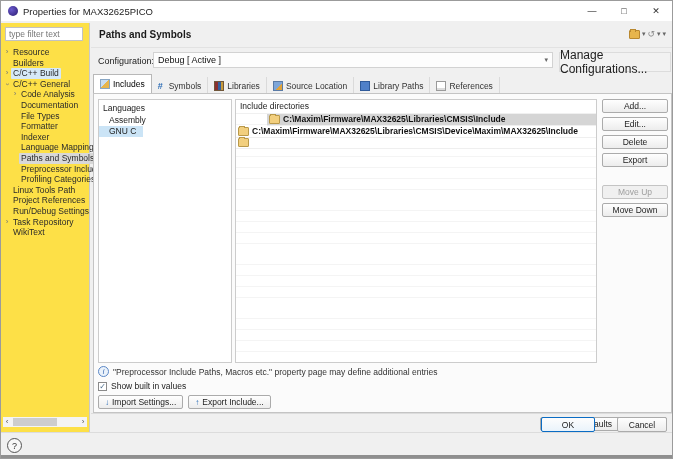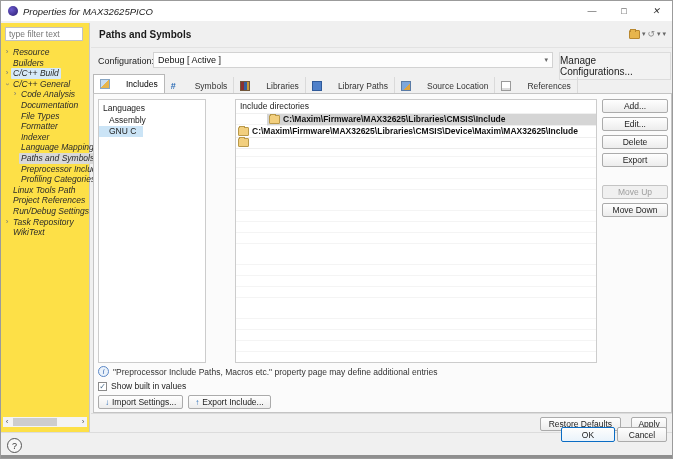--- a/index.html
+++ b/index.html
@@ -1,73 +1,73 @@
 <!DOCTYPE html>
 <html><head>
 <meta charset="utf-8">
 <style>
   html,body{margin:0;padding:0;background:#cfcfcf;font-family:"Liberation Sans",sans-serif;}
   .window{position:relative;width:673px;height:459px;background:#f0f0f0;border:1px solid #9b9b9b;
     box-sizing:border-box;overflow:hidden;font-size:9px;color:#1e1e1e;}
   
-  .titlebar{position:absolute;left:0;top:0;width:100%;height:20px;background:#ffffff;display:flex;align-items:center;font-style:italic;}
+  .titlebar{position:absolute;left:0;top:0;width:100%;height:20px;background:#ffffff;display:flex;align-items:center;}
   .appicon{width:10px;height:10px;border-radius:50%;background:radial-gradient(circle at 35% 35%,#6a5acd,#2a1a6e);margin:0 5px 0 7px;}
   .title-text{font-size:9.5px;color:#222;}
   .wctrls{margin-left:auto;display:flex;height:100%;}
   .wctrl{width:32px;height:100%;display:flex;align-items:center;justify-content:center;font-size:9px;color:#333;cursor:default;}
   
   .sidebar{position:absolute;left:0;top:22px;width:89px;height:409px;background:#fde047;border-right:1px solid #c9c9c9;box-sizing:border-box;}
   .filter{position:absolute;left:4px;top:4px;width:78px;height:14px;border:1px solid #c2c2c2;font-size:8.5px;
     font-family:"Liberation Sans",sans-serif;color:#8a8a8a;padding:0 3px;box-sizing:border-box;background:#fff;}
   .tree{position:absolute;left:0;top:24px;width:100%;}
   .titem{height:10.6px;line-height:10.6px;white-space:nowrap;display:flex;align-items:center;font-size:8.5px;color:#2a2a2a;cursor:default;}
   .twisty{width:8px;display:inline-block;text-align:center;color:#777;font-size:8px;flex:0 0 8px;}
   .twisty.exp{transform:rotate(90deg);}
   .ind0{padding-left:2px;}
   .ind0.noarrow{padding-left:10px;align-items:flex-end;}
   .ind1{padding-left:10px;}
   .ind1.noarrow{padding-left:18px;}
-  .tlabel{padding:0 2px;border-radius:1px;font-style:italic;}
+  .tlabel{padding:0 2px;border-radius:1px;}
   .titem.sel .tlabel{background:#d8d8d8;}
   .titem.hilite .tlabel{background:#d6e9f8;}
   
   .hscroll{position:absolute;left:2px;top:394px;width:84px;height:10px;background:#f4f4f4;display:flex;align-items:center;}
   .harrow{width:8px;text-align:center;color:#555;font-size:8px;line-height:10px;}
   .hthumb{height:8px;width:44px;background:#cdcdcd;margin-left:2px;}
   
   .headerband{position:absolute;left:90px;top:22px;width:583px;height:24px;background:#f0f0f0;border-bottom:1px solid #e2e2e2;}
   .page-title{position:absolute;left:8px;top:6px;font-weight:bold;font-size:10px;color:#1a1a1a;}
   .hdr-icons{position:absolute;right:8px;top:6px;display:flex;align-items:center;gap:2px;}
   .mini-folder{display:inline-block;width:9px;height:7px;background:#e7b54c;border:1px solid #b9882f;border-radius:1px;position:relative;}
   .mini-folder:before{content:"";position:absolute;left:0;top:-2px;width:4px;height:2px;background:#e7b54c;border:1px solid #b9882f;border-bottom:none;}
   .caret{color:#666;font-size:7px;}
   .histarrow{color:#888;font-size:9px;}
   
   .cfg-label{position:absolute;left:97px;top:55px;font-size:9px;color:#222;}
   .cfg-combo{position:absolute;left:152px;top:51px;width:400px;height:16px;background:#fdfdfd;border:1px solid #d2d2d2;
     box-sizing:border-box;display:flex;align-items:center;padding:0 4px;font-size:9px;color:#111;}
   .cfg-combo .caret{margin-left:auto;}
-  .manage-btn{position:absolute;left:558px;top:51px;width:112px;height:28px;background:#f2f2f2;border:1px solid #dcdcdc;
-    box-sizing:border-box;font-size:10px;color:#222;display:flex;align-items:center;justify-content:center;font-family:"Liberation Sans",sans-serif;}
+  .manage-btn{position:absolute;left:558px;top:51px;width:112px;height:20px;background:#f2f2f2;border:1px solid #dcdcdc;
+    box-sizing:border-box;font-size:12px;color:#222;display:flex;align-items:center;justify-content:center;font-family:"Liberation Sans",sans-serif;}
   
   .tabbar{position:absolute;left:92px;top:76px;height:17px;display:flex;align-items:flex-end;}
-  .tab{display:flex;align-items:center;gap:16px;padding:2px 6px;height:13px;font-size:8.5px;color:#333;
+  .tab{display:flex;align-items:center;gap:3px;padding:2px 6px;height:13px;font-size:8.5px;color:#333;
     border-right:1px solid #dadada;cursor:default;white-space:nowrap;}
   .tab.seltab{background:#ffffff;border:1px solid #b8b8b8;border-bottom:1px solid #ffffff;height:14px;color:#000;}
   .tabicon{display:inline-block;width:8px;height:8px;flex:0 0 8px;}
   .ic-includes{background:linear-gradient(135deg,#c8ddf2 50%,#e7b54c 50%);border:1px solid #88a6c4;}
   .ic-hash{color:#2a6bb5;font-weight:bold;font-size:9px;width:auto;height:auto;background:none;}
   .ic-libraries{background:linear-gradient(90deg,#8a3030 0 3px,#345f9e 3px 6px,#c79a3a 6px 8px);border:1px solid #70563a;}
   .ic-libpaths{background:#4f80c9;border:1px solid #2f5a9a;}
   .ic-srcloc{background:linear-gradient(135deg,#7ea6d8 60%,#e0a33a 60%);border:1px solid #5a7ba6;}
   .ic-outloc{background:#e8c457;border:1px solid #b3913a;}
   .ic-refs{background:#ffffff;border:1px solid #9a9a9a;box-shadow:inset 0 -2px 0 #dcdcdc;}
   
   .panel{position:absolute;left:92px;top:92px;width:579px;height:320px;background:#fbfbfb;border:1px solid #c4c4c4;box-sizing:border-box;}
-  .langbox{position:absolute;left:4px;top:5px;width:108px;height:264px;background:#ffffff;border:1px solid #cccccc;box-sizing:border-box;}
+  .langbox{position:absolute;left:4px;top:5px;width:134px;height:264px;background:#ffffff;border:1px solid #cccccc;box-sizing:border-box;}
   .langhdr{padding:3px 4px 2px 4px;font-size:8.5px;color:#222;}
   .langitem{height:11px;line-height:11px;padding-left:10px;font-size:8.5px;color:#222;cursor:default;}
   .langitem.sel{background:#cbe4f6;width:34px;}
   .tablebox{position:absolute;left:141px;top:5px;width:362px;height:264px;background:#ffffff;border:1px solid #cccccc;box-sizing:border-box;overflow:hidden;}
   .tablehdr{height:13px;line-height:13px;padding-left:4px;font-size:8.5px;color:#222;border-bottom:1px solid #f0f0f0;}
   .tablebody{position:absolute;left:0;top:14px;right:0;bottom:0;
     background:repeating-linear-gradient(to bottom,#ffffff 0 10px,#f4f4f4 10px 10.8px);}
   .trow{height:10.8px;display:flex;align-items:center;background:#ffffff;border-bottom:1px solid #efefef;cursor:default;}
   .trow.selrow{background:#d5d5d5;margin-left:31px;}
   .fold-ic{display:inline-block;width:9px;height:7px;background:#f2cf7e;border:1px solid #b9994a;border-radius:1px;margin:0 3px 0 2px;flex:0 0 9px;position:relative;}
@@ -89,21 +89,21 @@
   .impexp{position:absolute;left:4px;top:301px;display:flex;gap:5px;}
   .impexp .pbtn{width:auto;padding:0 6px;margin:0;gap:3px;}
   .io-ic{font-size:8px;color:#2a6bb5;}
   
   .sep1{position:absolute;left:90px;top:412px;width:583px;height:1px;background:#dcdcdc;}
   .applyrow{position:absolute;left:89px;top:416px;right:5px;display:flex;justify-content:flex-end;gap:10px;}
   .applyrow .pbtn{margin:0;width:auto;padding:4px 8px;}
   .sep2{position:absolute;left:0;top:431px;width:673px;height:1px;background:#dcdcdc;}
   .helpbtn{position:absolute;left:6px;top:437px;width:13px;height:13px;border-radius:50%;border:1px solid #555;color:#333;
     display:flex;align-items:center;justify-content:center;font-size:9px;background:#f7f7f7;}
-  .okrow{position:absolute;top:426px;right:5px;display:flex;gap:2px;}
+  .okrow{position:absolute;top:416px;right:5px;display:flex;gap:22px;}
   .okrow .pbtn{margin:0;height:15px;}
   .okbtn{width:54px;border:1px solid #0a6cc4 !important;background:linear-gradient(#fdfdfd,#eaf3fb) !important;}
   .cancelbtn{width:50px;}
   .bottomedge{position:absolute;left:0;bottom:0;width:673px;height:3px;background:#8f8f8f;}
 </style>
 </head>
 <body>
 
 <div class="window">
 
@@ -212,26 +212,26 @@
       </div>
     <div class="tab">
         <span class="tabicon ic-hash">#</span>
         <span>Symbols</span>
       </div>
     <div class="tab">
         <span class="tabicon ic-libraries"></span>
         <span>Libraries</span>
       </div>
     <div class="tab">
+        <span class="tabicon ic-srcloc"></span>
+        <span>Source Location</span>
+      </div>
+    <div class="tab">
         <span class="tabicon ic-libpaths"></span>
         <span>Library Paths</span>
-      </div>
-    <div class="tab">
-        <span class="tabicon ic-srcloc"></span>
-        <span>Source Location</span>
       </div>
     <div class="tab">
         <span class="tabicon ic-refs"></span>
         <span>References</span>
       </div>
   </div>
 
   <div class="panel">
 
     <div class="langbox">

